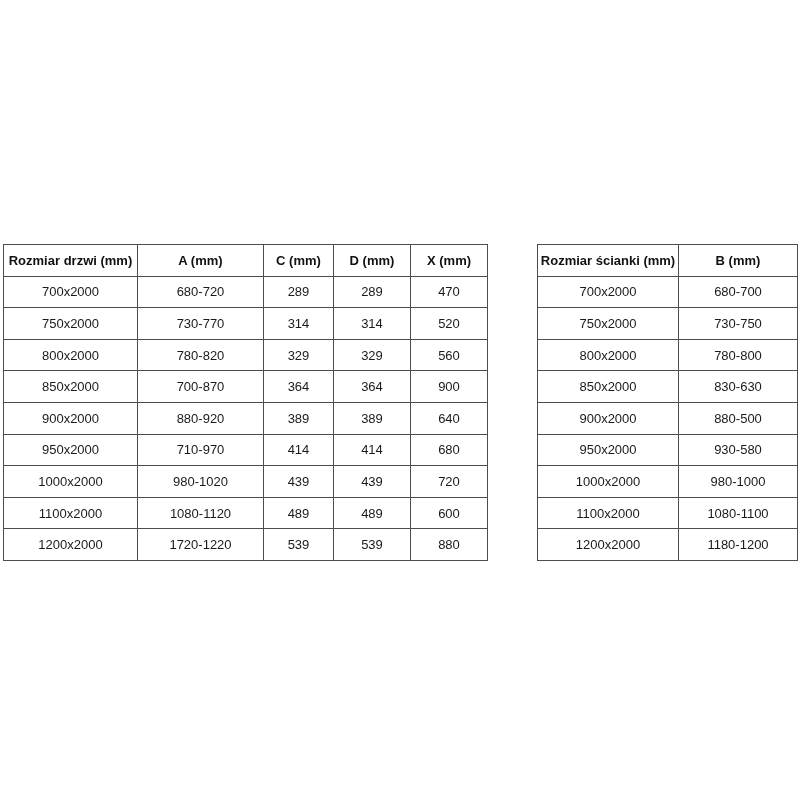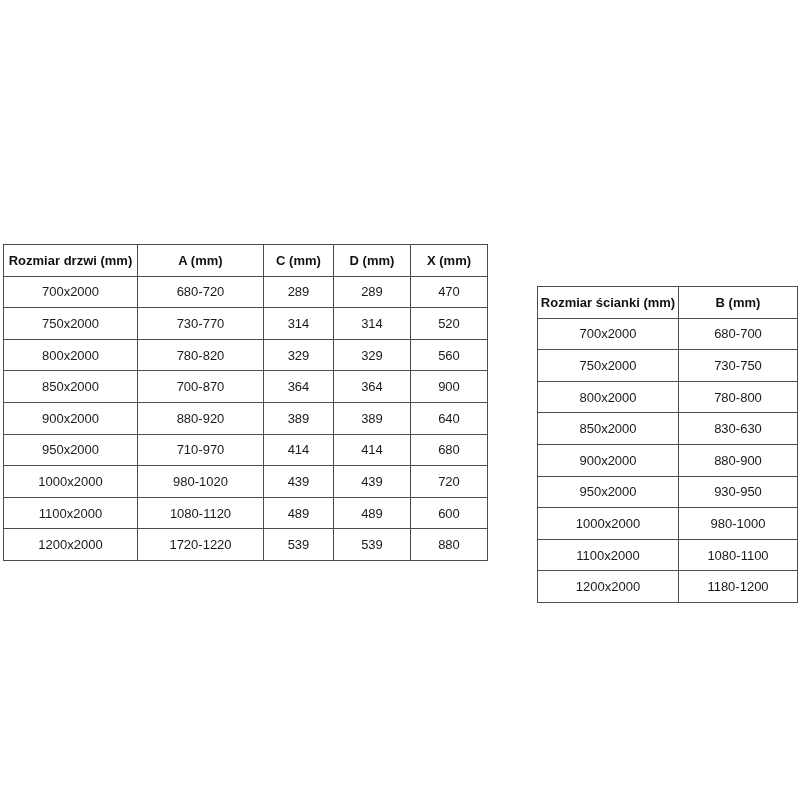--- a/index.html
+++ b/index.html
@@ -18,21 +18,21 @@
     overflow: hidden;
   }
   table.spec-table {
     position: absolute;
     border-collapse: collapse;
     table-layout: fixed;
     background: #ffffff;
     height: 306px;
   }
   #table-doors { left: 3px; top: 244px; width: 484px; }
-  #table-walls { left: 537px; top: 244px; width: 260px; margin-top: 42px; }
+  #table-walls { left: 537px; top: 244px; width: 260px; }
   table.spec-table th,
   table.spec-table td {
     border: 1px solid #4d4d4d;
     text-align: center;
     vertical-align: middle;
     padding: 0 2px;
     height: 30.6px;
     color: #1a1a1a;
     font-size: 13px;
     line-height: 1;
@@ -154,25 +154,25 @@
         <tr>
           <td>800x2000</td>
           <td>780-800</td>
         </tr>
         <tr>
           <td>850x2000</td>
           <td>830-630</td>
         </tr>
         <tr>
           <td>900x2000</td>
-          <td>880-900</td>
+          <td>880-500</td>
         </tr>
         <tr>
           <td>950x2000</td>
-          <td>930-950</td>
+          <td>930-580</td>
         </tr>
         <tr>
           <td>1000x2000</td>
           <td>980-1000</td>
         </tr>
         <tr>
           <td>1100x2000</td>
           <td>1080-1100</td>
         </tr>
         <tr>

